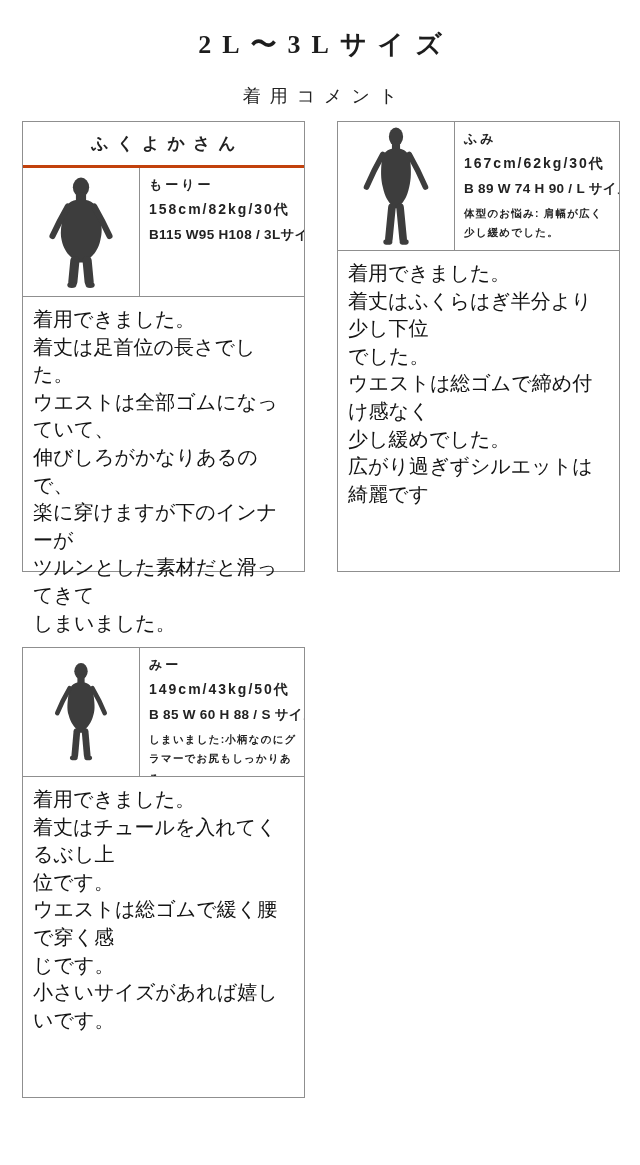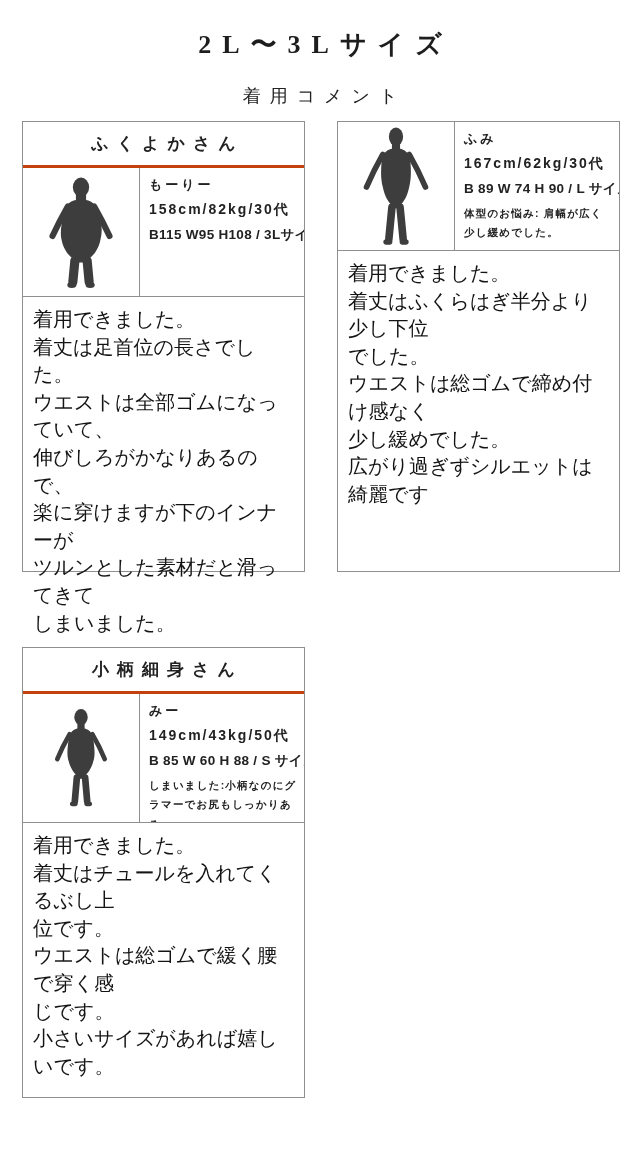--- a/index.html
+++ b/index.html
@@ -127,21 +127,20 @@
     </div>
     <div class="comment">着用できました。
 着丈はふくらはぎ半分より少し下位
 でした。
 ウエストは総ゴムで締め付け感なく
 少し緩めでした。
 広がり過ぎずシルエットは綺麗です</div>
   </div>
 
   <div class="card card-2">
-    <div class="card-title">小柄細身さん</div>
     <div class="profile-row">
       <div class="figure-cell">
         <svg width="66" height="102" viewBox="0 0 64 98" aria-hidden="true">
           <ellipse class="sil" cx="32" cy="9.5" rx="6.5" ry="8"></ellipse>
           <rect class="sil" x="28.5" y="13" width="7" height="8"></rect>
           <path class="sil" d="M32 20 C24 20 21 25 20 31 C19 39 18 46 20 52 C22 60 26 64 28 66 L28 69 L36 69 L36 66 C38 64 42 60 44 52 C46 46 45 39 44 31 C43 25 40 20 32 20 Z"></path>
           <path class="limb" stroke-width="4.5" d="M21 26 Q14 38 9 50"></path>
           <path class="limb" stroke-width="4.5" d="M43 26 Q50 38 55 50"></path>
           <path class="limb" stroke-width="6.5" d="M28 68 L26 91"></path>
           <path class="limb" stroke-width="6.5" d="M36 68 L38 91"></path>

